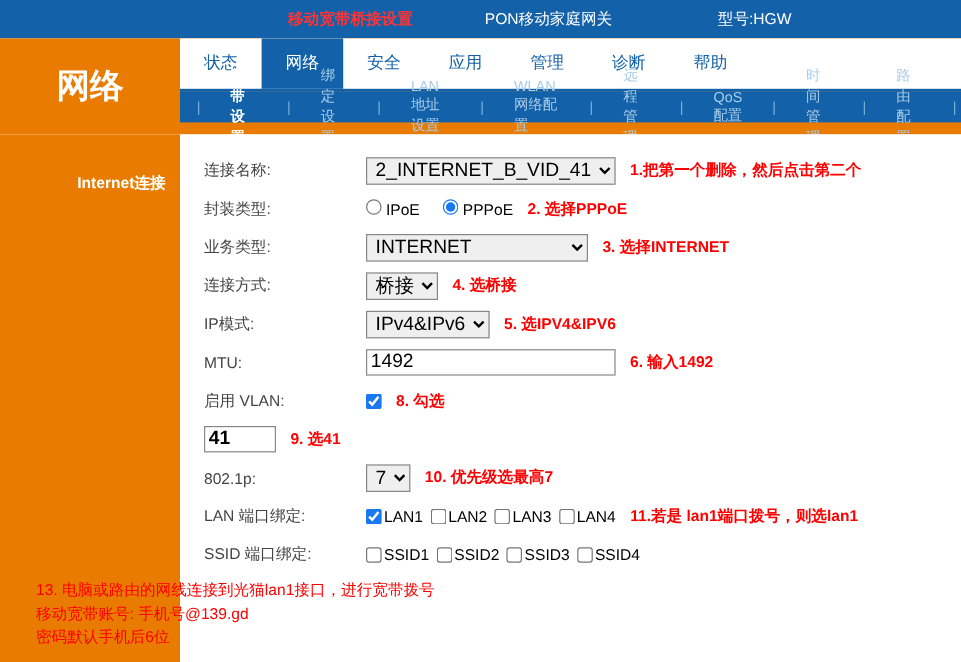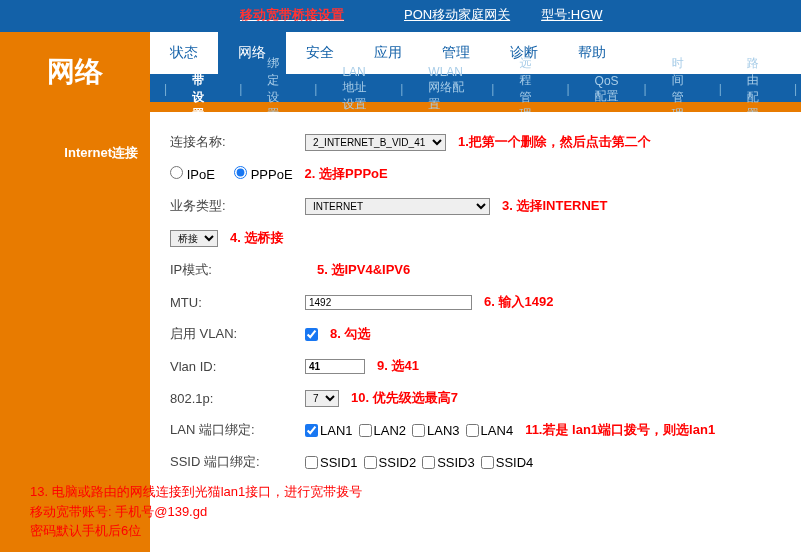--- a/index.html
+++ b/index.html
@@ -1,39 +1,39 @@
 <!DOCTYPE html>
 <html><head>
 <meta charset="utf-8">
 <style>
 * { box-sizing: border-box; margin: 0; padding: 0; }
 body { font-family: "Microsoft YaHei", Arial, sans-serif; font-size: 13px; background: #fff; width: 801px; }
-.topbar { background: #1361a8; color: #fff; height: 32px; display: flex; align-items: flex-start; padding: 6px 20px; font-size: 13px; text-decoration: underline; }
+.topbar { background: #1361a8; color: #fff; height: 32px; display: flex; align-items: center; padding: 6px 20px; font-size: 13px; }
 .topbar .title-red { color: #ff3333; font-weight: bold; margin-left: 220px; margin-right: 60px; }
-.topbar .pon { margin-right: 31px; }
+.topbar .pon { margin-right: 88px; }
 .orange-bar { background: #e87b00; display: flex; height: 80px; }
 .orange-bar .logo { width: 150px; color: #fff; font-size: 28px; font-weight: bold; display: flex; align-items: center; justify-content: center; }
 .navwrap { flex: 1; display: flex; flex-direction: column; }
 .nav1 { background: #fff; height: 44px; display: flex; border-bottom: 2px solid #1361a8; }
 .nav1 .tab { padding: 0 20px; display: flex; align-items: center; color: #1361a8; cursor: pointer; font-size: 14px; }
 .nav1 .tab.active { background: #1361a8; color: #fff; }
 .nav2 { background: #1361a8; height: 26px; display: flex; align-items: center; color: #a8cde8; font-size: 12px; padding-left: 10px; }
 .nav2 .sep { color: #7ab0d6; margin: 0 4px; }
 .nav2 .item { margin: 0 21px; cursor: pointer; }
 .nav2 .item.active { color: #fff; font-weight: bold; }
 .main { display: flex; }
 .sidebar { width: 150px; background: #e87b00; min-height: 430px; }
 .sidebar .label { background: #e87b00; color: #fff; font-size: 13px; font-weight: bold; padding: 10px 12px; text-align: right; }
 .content { flex: 1; padding: 18px 20px; position: relative; background: #fff; }
 .row { display: flex; align-items: center; margin-bottom: 8px; min-height: 24px; }
 .row .label { width: 135px; color: #444; font-size: 13px; }
 .row .ctrl { display: flex; align-items: center; gap: 6px; }
 .row .note { color: #ff0000; font-weight: bold; margin-left: 12px; font-size: 13px; white-space: nowrap; }
-select, input[type=text] { font-size: 10px; padding: 1px 3px; border: 1px solid #888; background: #efefef; }
-input[type=text] { background: #fff; width: 167px; }
+select, input[type=text] { font-size: 16px; padding: 1px 3px; border: 1px solid #888; background: #efefef; }
+input[type=text] { background: #fff; width: 208px; }
 input[type=checkbox], input[type=radio] { accent-color: #1877f2; }
 .cbgrp { display: flex; gap: 4px; align-items: center; }
 .cbgrp label { display: flex; align-items: center; gap: 2px; font-size: 13px; }
 .footer-notes { margin-top: 2px; }
 .footer-notes div { color: #ff0000; font-weight: normal; font-size: 13px; line-height: 1.5; }
 </style>
 </head>
 <body>
 
 <div class="topbar">
@@ -85,45 +85,50 @@
 
     <div class="row">
       <span class="label">连接名称:</span>
       <span class="ctrl">
           <select><option>2_INTERNET_B_VID_41</option></select>
         </span>
       <span class="note">1.把第一个删除，然后点击第二个</span>
     </div>
 
     <div class="row">
+      <span class="label">封装类型:</span>
       <span class="ctrl">
         <label><input type="radio" name="enc" style=""> <span>IPoE</span></label>
         &nbsp;&nbsp;
         <label><input type="radio" name="enc" checked="" style=""> <span>PPPoE</span></label>
       </span>
       <span class="note">2. 选择PPPoE</span>
     </div>
 
     <div class="row">
       <span class="label">业务类型:</span>
       <span class="ctrl">
           <select style="width:185px"><option>INTERNET</option></select>
         </span>
       <span class="note">3. 选择INTERNET</span>
     </div>
 
     <div class="row">
+      <span class="label">连接方式:</span>
       <span class="ctrl">
           <select><option>桥接</option></select>
         </span>
       <span class="note">4. 选桥接</span>
     </div>
 
     <div class="row">
       <span class="label">IP模式:</span>
+      <span class="ctrl">
+          <select><option>IPv4&amp;IPv6</option></select>
+        </span>
       <span class="note">5. 选IPV4&amp;IPV6</span>
     </div>
 
     <div class="row">
       <span class="label">MTU:</span>
       <span class="ctrl">
           <input type="text" value="1492" style="">
         </span>
       <span class="note">6. 输入1492</span>
     </div>
@@ -131,21 +136,20 @@
 
     <div class="row">
       <span class="label">启用 VLAN:</span>
       <span class="ctrl">
           <input type="checkbox" checked="" style="">
         </span>
       <span class="note">8. 勾选</span>
     </div>
 
     <div class="row">
-      <span class="label">Vlan ID:</span>
       <span class="ctrl">
           <input type="text" style="width: 60px; font-weight: bold;" value="41">
         </span>
       <span class="note">9. 选41</span>
     </div>
 
     <div class="row">
       <span class="label">802.1p:</span>
       <span class="ctrl">
           <select><option>7</option></select>

